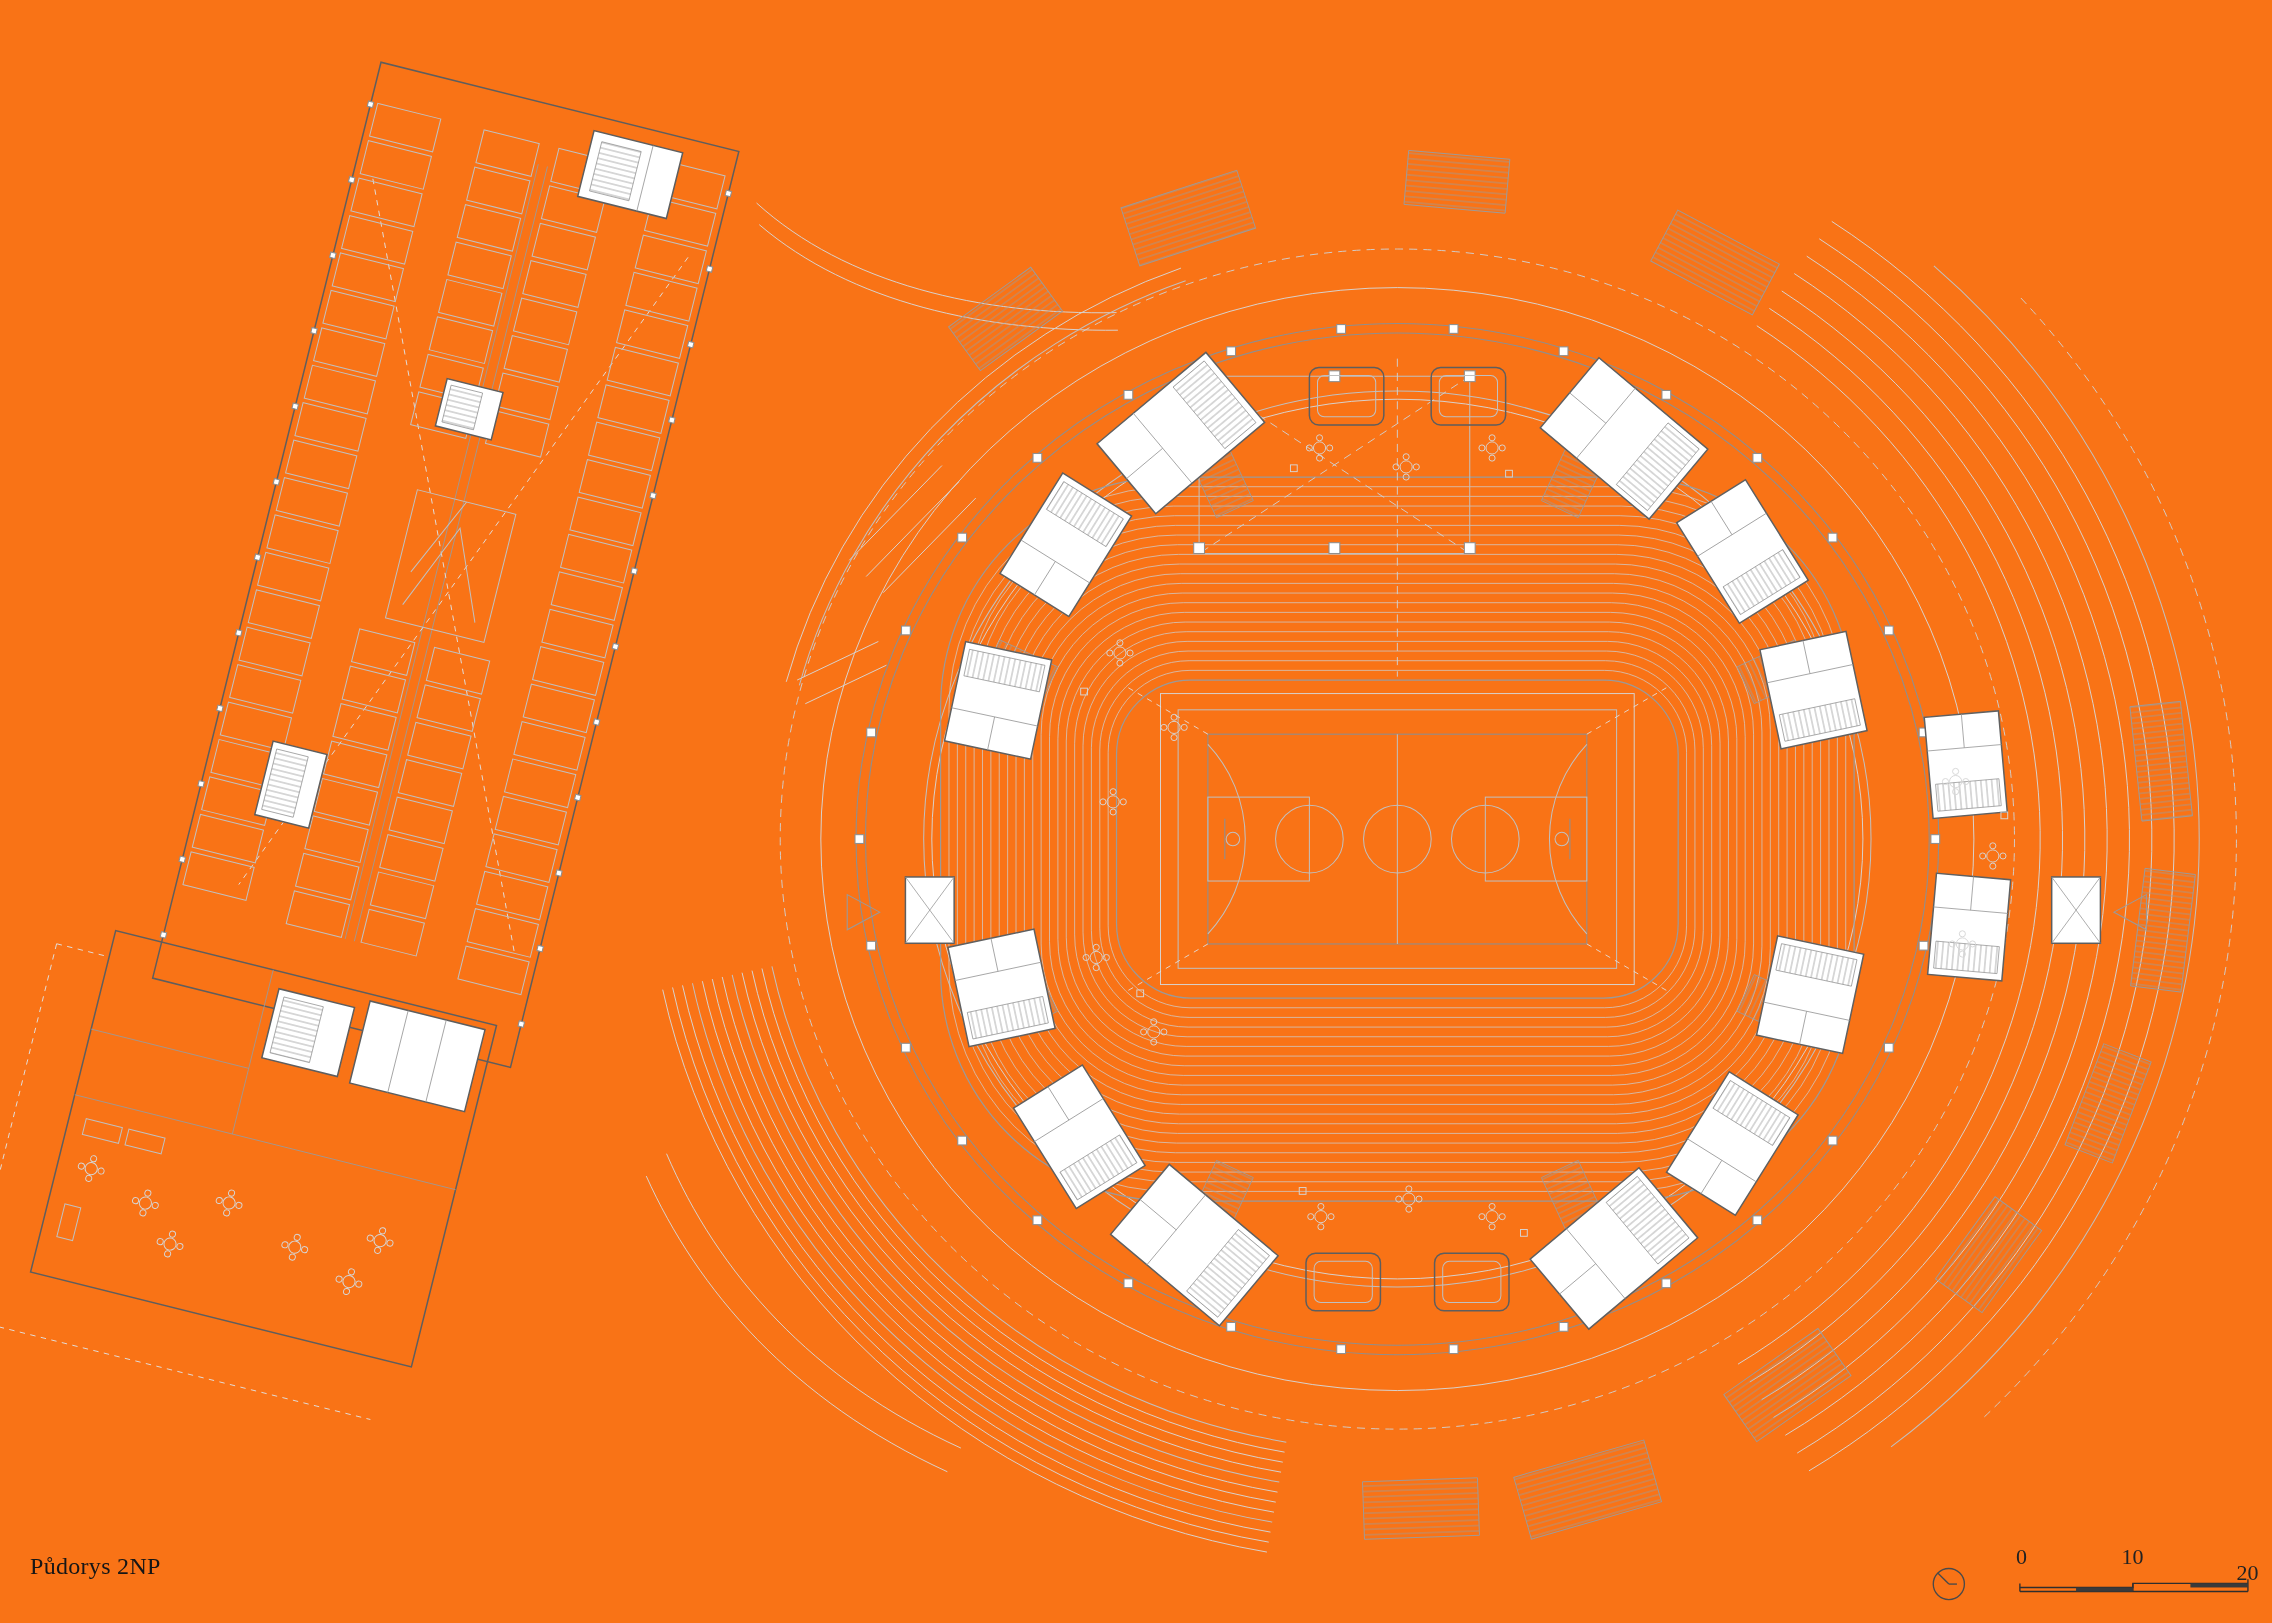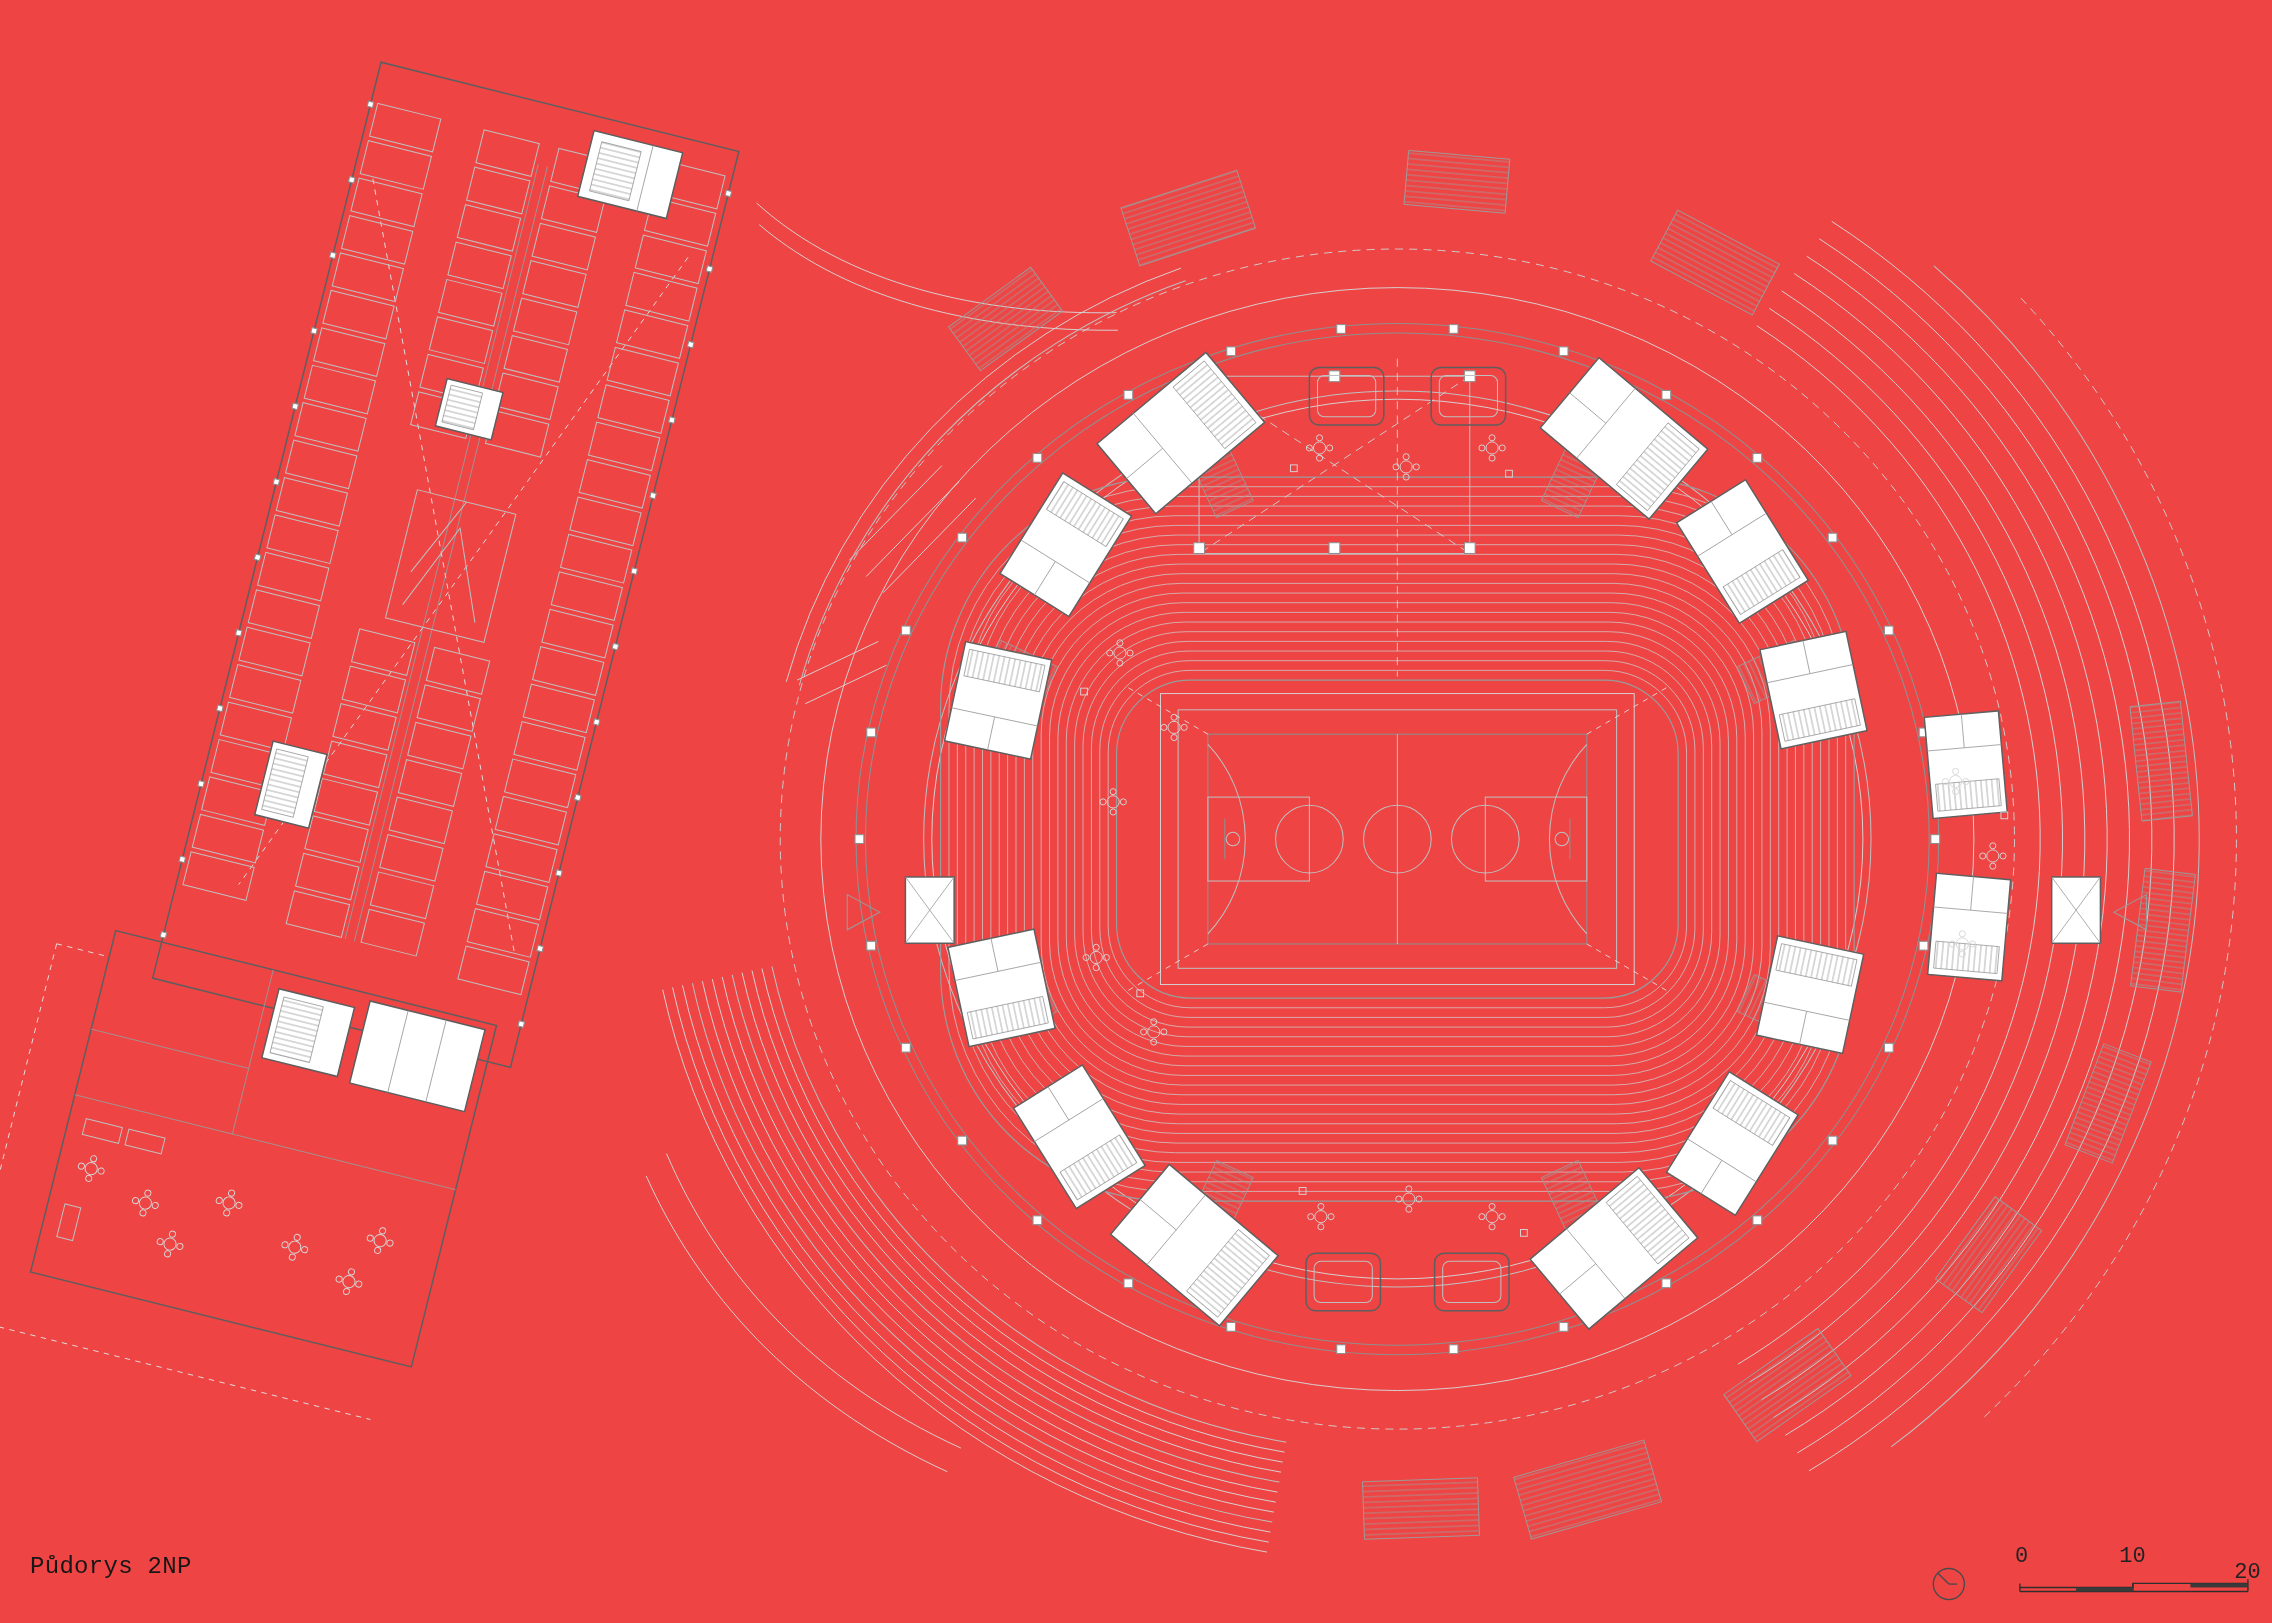--- a/index.html
+++ b/index.html
@@ -1,17 +1,17 @@
 <!DOCTYPE html>
 <html style="font-size:10.8px"><head>
 <meta charset="utf-8">
 <style>
   html,body{margin:0;padding:0;background:#ffffff;}
-  .canvas{position:relative;width:2273px;height:1624px;background:#ef4444;overflow:hidden;
-          font-family:Liberation Mono, monospace;}
+  .canvas{position:relative;width:2273px;height:1624px;background:#f97316;overflow:hidden;
+          font-family:Liberation Serif, serif;}
   svg{position:absolute;left:0;top:0;}
   .wall{fill:none;stroke:#5e5e5e;stroke-width:2.2;}
   .wall2{fill:#ffffff;stroke:#5e5e5e;stroke-width:2.2;}
   .mid{fill:none;stroke:#8f8f8f;stroke-width:1.6;}
   .midf{fill:#ffffff;stroke:#8f8f8f;stroke-width:1.6;}
   .light{fill:none;stroke:#c0c0c0;stroke-width:1.5;}
   .faint{fill:none;stroke:#d6d6d6;stroke-width:1.4;}
   .row{fill:none;stroke:#cdcdcd;stroke-width:1.1;}
   .edge{fill:none;stroke:#9a9a9a;stroke-width:1.8;}
   .thin{fill:none;stroke:#9a9a9a;stroke-width:1.2;}

